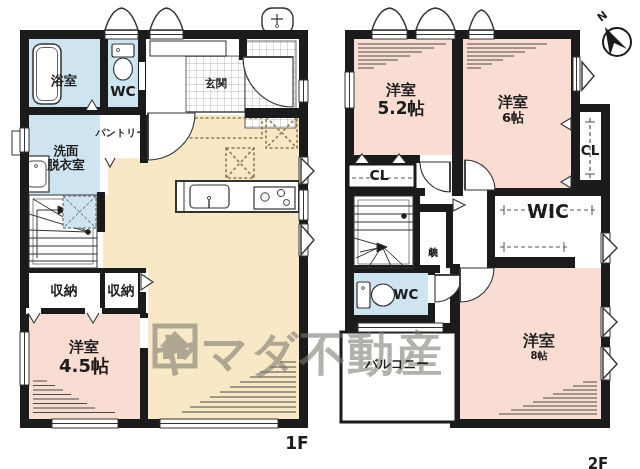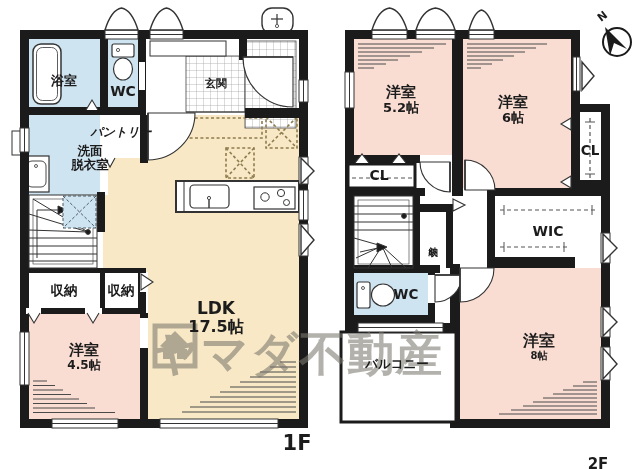--- a/index.html
+++ b/index.html
@@ -363,48 +363,44 @@
     <polygon points="23,8 38,23 23,31 8,23" fill="#7d7a70"></polygon>
     <rect x="11" y="26" width="10" height="10" fill="#7d7a70"></rect>
     <rect x="25" y="26" width="10" height="10" fill="#7d7a70"></rect>
   </svg>
   <span class="wm-text">ヤマダ不動産</span>
 </div>
 
 <div class="lbl" style="left:64px;top:81px;font-size:13px;">浴室</div>
 <div class="lbl" style="left:123px;top:92px;font-size:14px;">WC</div>
 <div class="lbl" style="left:216px;top:84px;font-size:11px;">玄関</div>
-<div class="lbl" style="left:66px;top:158px;font-size:12.5px;margin-left:24px;">
+<div class="lbl" style="left:66px;top:158px;font-size:12.5px;">
   <span>洗面</span>
   <span class="l2">脱衣室</span>
 </div>
-<div class="lbl" style="left:121px;top:133px;font-size:12px;font-style:italic;">パントリー</div>
+<div class="lbl" style="left:121px;top:133px;font-size:10px;">パントリー</div>
 <div class="lbl" style="left:64px;top:291px;font-size:13.5px;">収納</div>
 <div class="lbl" style="left:121px;top:291px;font-size:13.5px;">収納</div>
-<div class="lbl" style="left:216px;top:317px;font-size:17px;">
-  <span>LDK</span>
-  <span class="l2" style="font-size:16px;">17.5帖</span>
-</div>
 <div class="lbl" style="left:84px;top:357px;font-size:15px;">
   <span>洋室</span>
-  <span class="l2" style="font-size:12px;text-align:right;">4.5帖</span>
-</div>
-<div class="lbl floor-label" style="left:297px;top:444px;font-size:21px;">1F</div>
+  <span class="l2" style="font-size:18px;text-align:right;">4.5帖</span>
+</div>
+<div class="lbl floor-label" style="left:297px;top:444px;font-size:17px;">1F</div>
 
 <div class="lbl" style="left:401px;top:100px;font-size:15px;">
   <span>洋室</span>
-  <span class="l2" style="font-size:13px;">5.2帖</span>
+  <span class="l2" style="font-size:17px;">5.2帖</span>
 </div>
 <div class="lbl" style="left:513px;top:110px;font-size:15px;">
   <span>洋室</span>
   <span class="l2" style="font-size:13px;">6帖</span>
 </div>
 <div class="lbl" style="left:379px;top:176px;font-size:14px;">CL</div>
 <div class="lbl" style="left:590px;top:151px;font-size:13.5px;">CL</div>
-<div class="lbl" style="left:548px;top:232px;font-size:14px;">WIC</div>
+<div class="lbl" style="left:548px;top:212px;font-size:19px;">WIC</div>
 <div class="lbl vertical" style="left:433px;top:239px;font-size:9.5px;">収納</div>
 <div class="lbl" style="left:406px;top:295px;font-size:13.5px;">WC</div>
 <div class="lbl" style="left:397px;top:364px;font-size:12.5px;text-align:center;">バルコニー</div>
 <div class="lbl" style="left:539px;top:347px;font-size:16px;">
   <span>洋室</span>
   <span class="l2" style="font-size:10px;">8帖</span>
 </div>
 <div class="lbl floor-label" style="left:598px;top:464px;font-size:15px;">2F</div>
 
 <div class="lbl" style="left:603px;top:17px;font-size:11px;transform:translate(-50%,-50%) rotate(-38deg);">N</div>

